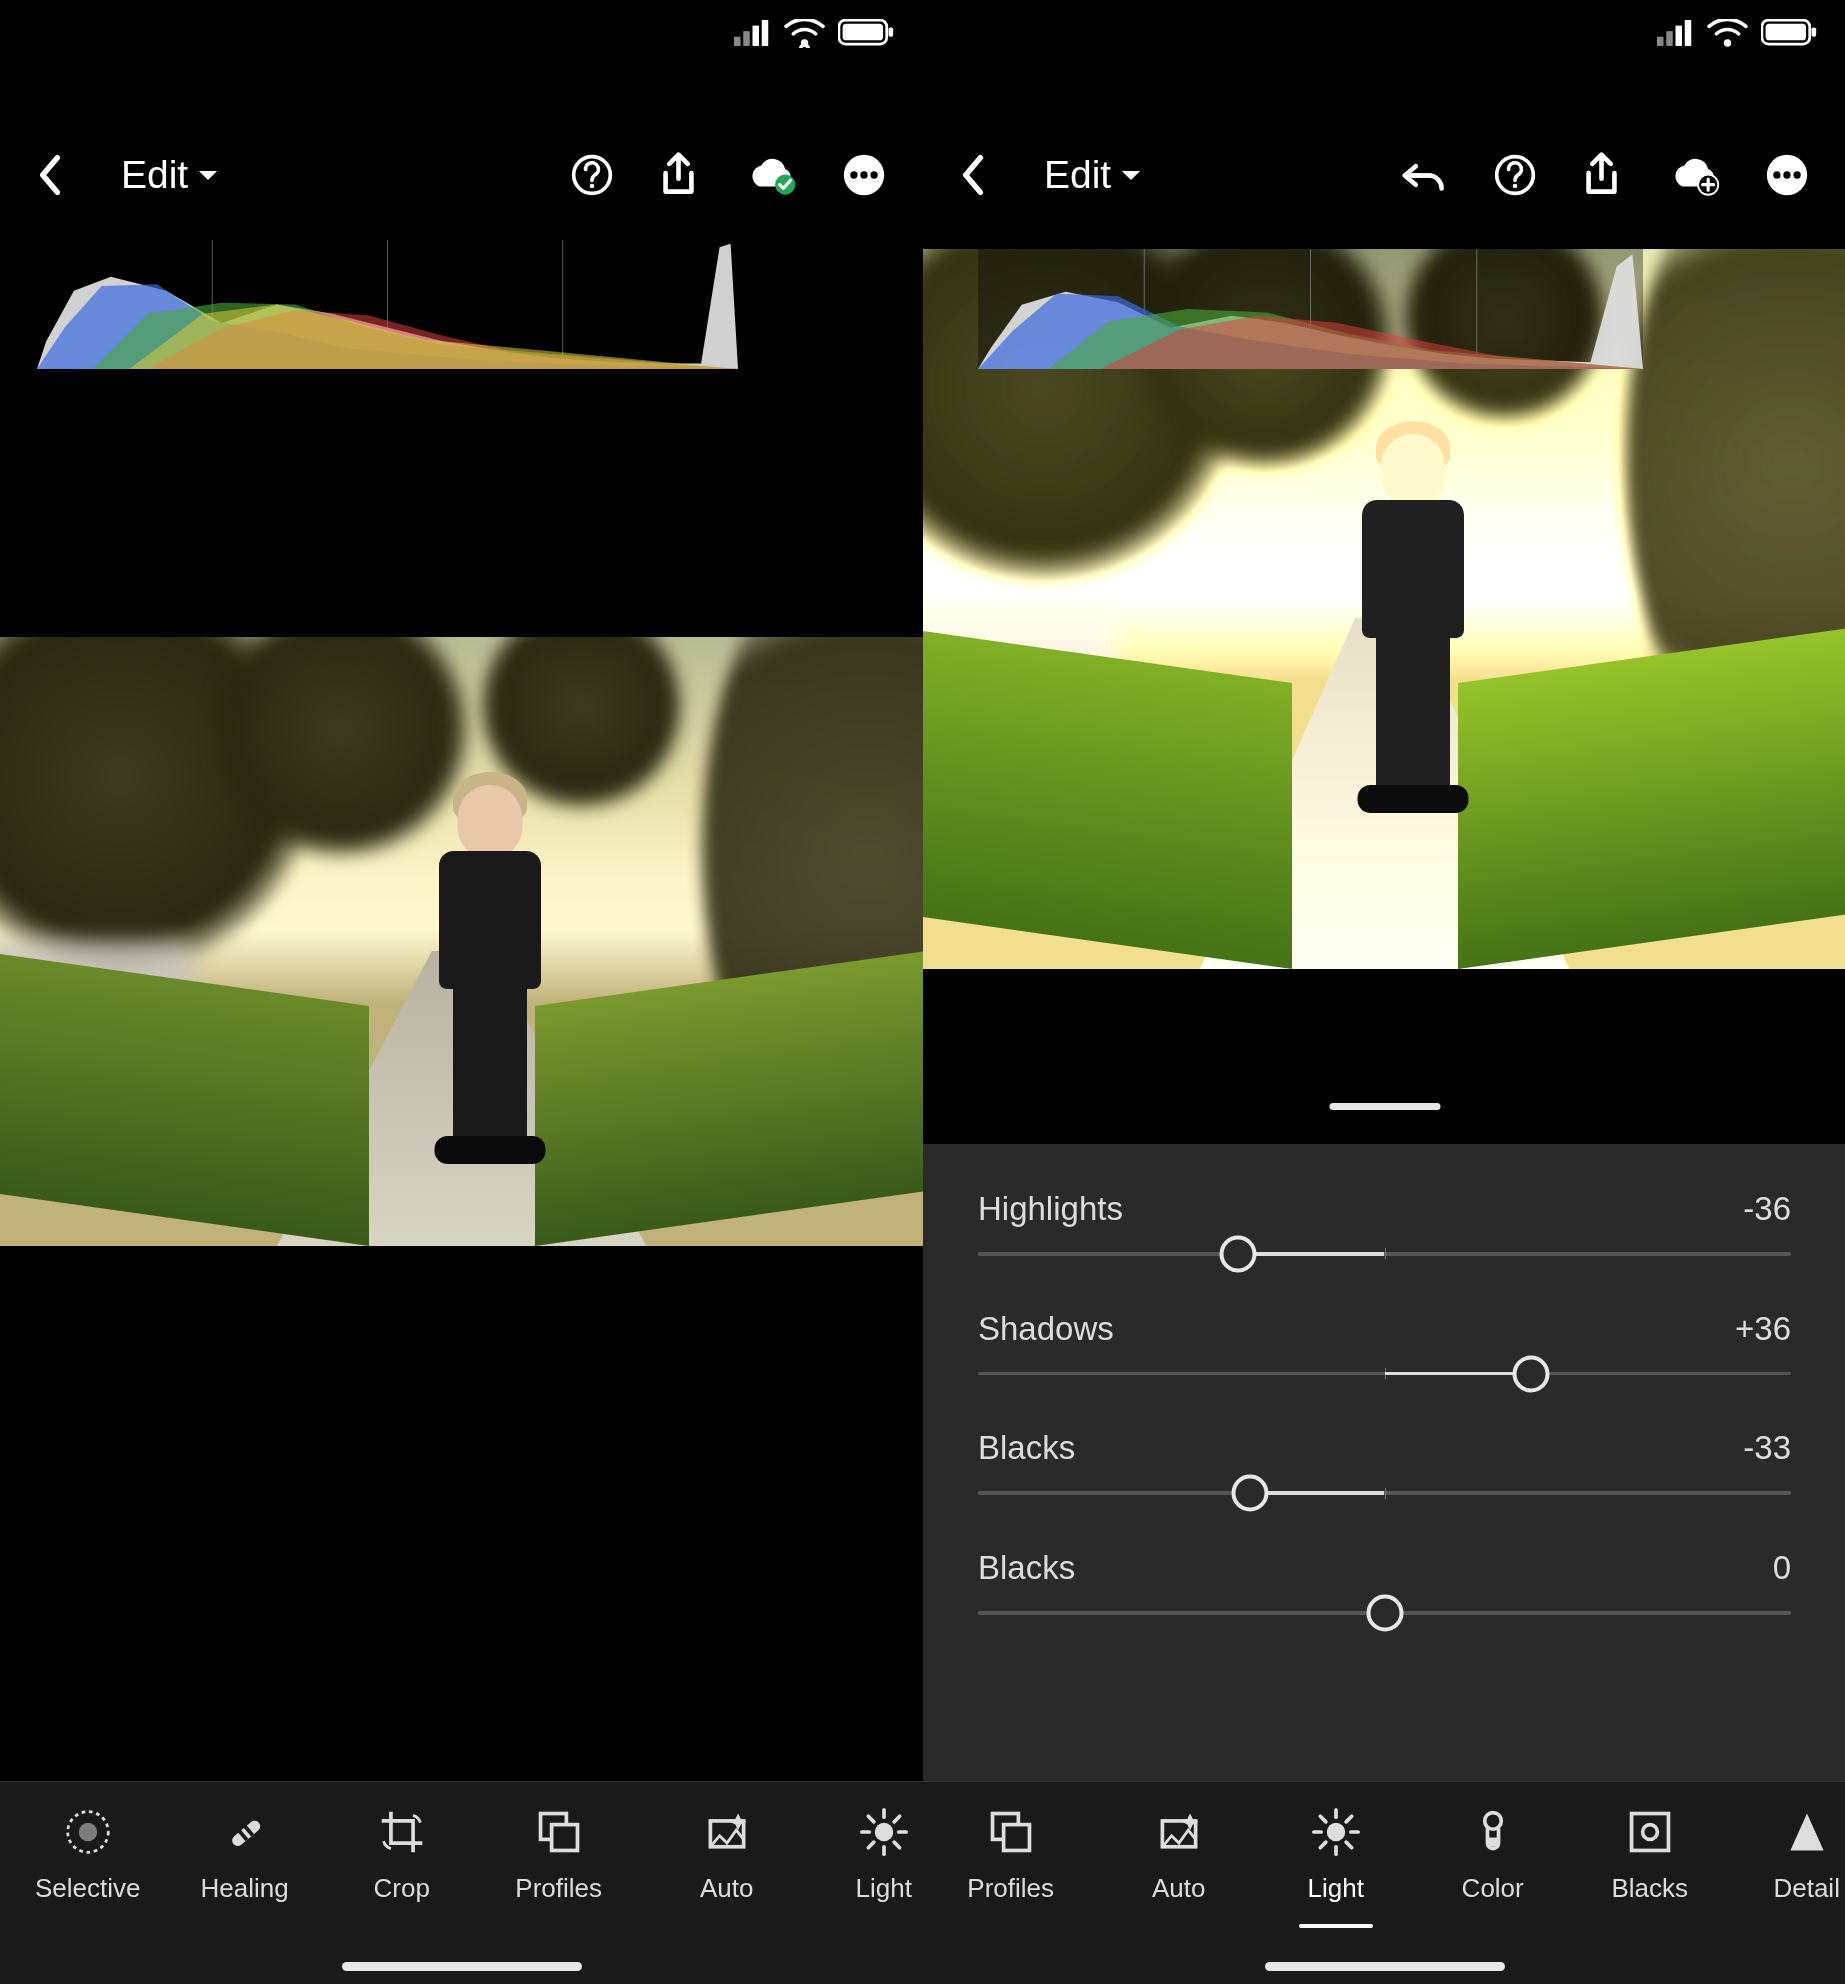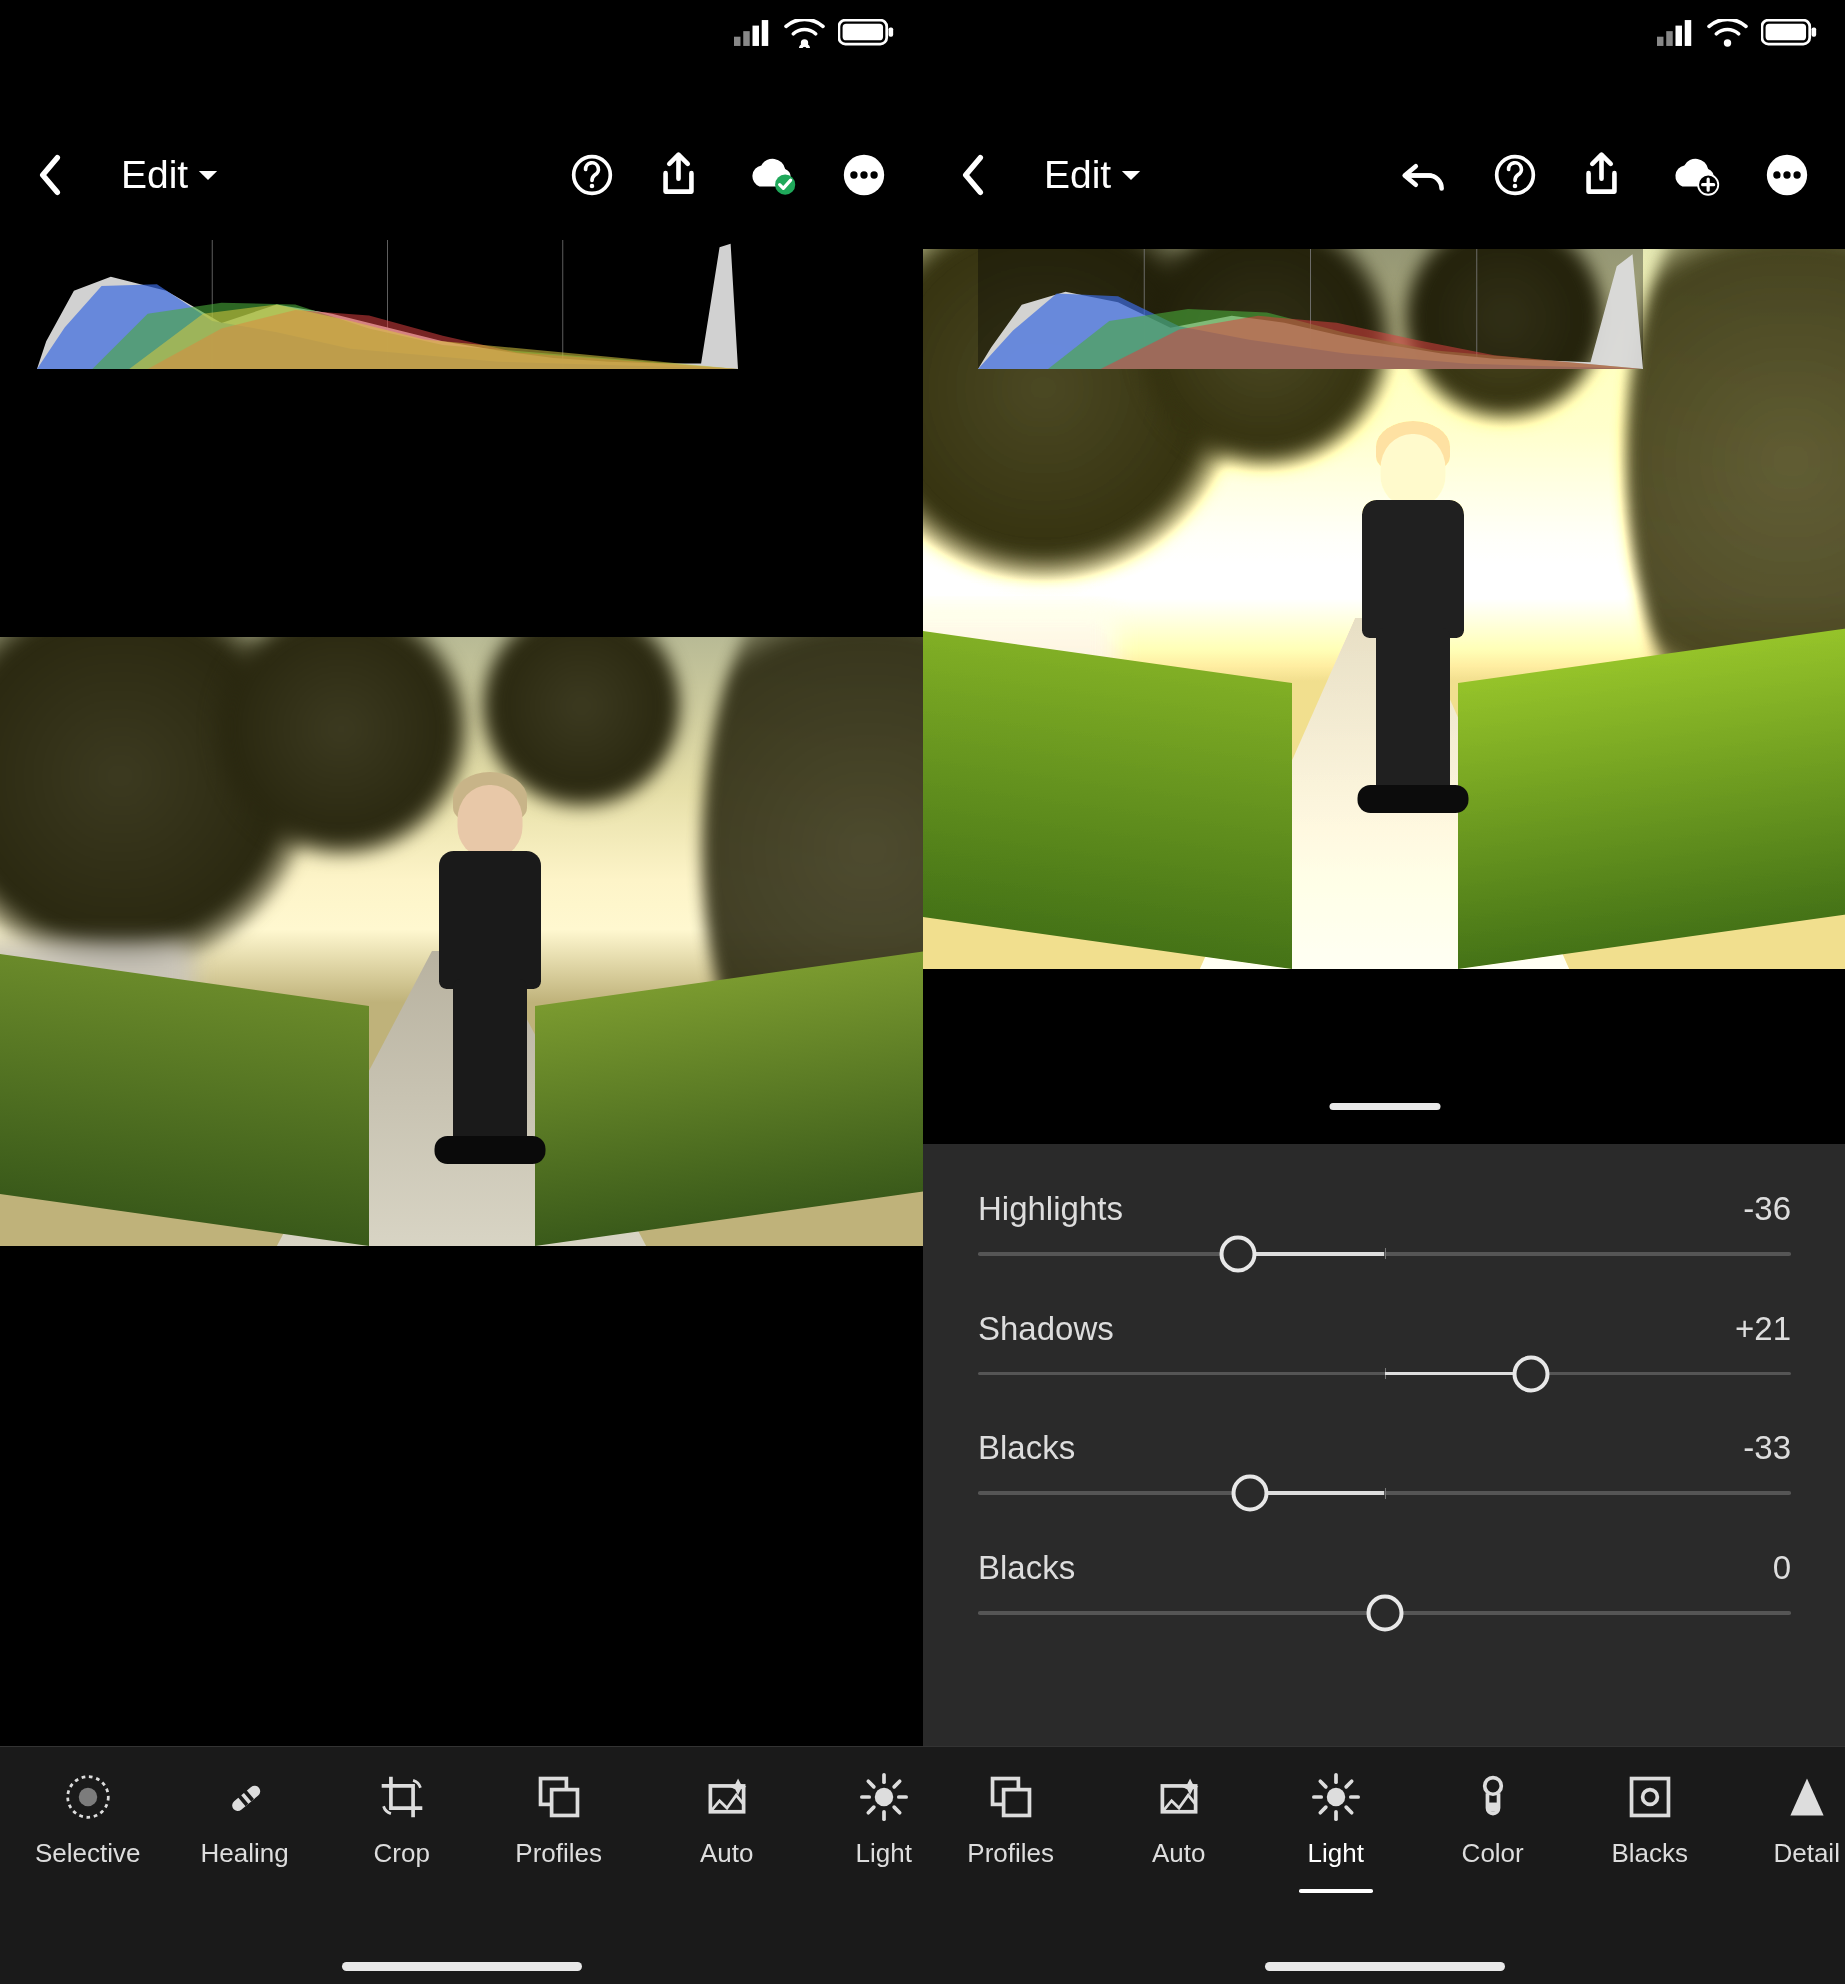--- a/index.html
+++ b/index.html
@@ -34,21 +34,21 @@
   .tree { position: absolute; border-radius: 50%; background: radial-gradient(circle, #3c3a20 0%, #2a2810 60%, rgba(0,0,0,0) 75%); filter: blur(7.4px); }
   .carblur { position: absolute; background: #c8c4c0; border-radius: 18.5px; filter: blur(11px); opacity: 0.8; }
   .child { position: absolute; }
   .child .head { width: 65px; height: 72px; background: #e8c8a8; border-radius: 48% 48% 42% 42%; position: absolute; top: 0; left: 50%; transform: translateX(-50%); }
   .child .hair { width: 74px; height: 51px; background: #c8b488; border-radius: 50% 50% 30% 30%; position: absolute; top: -13px; left: 50%; transform: translateX(-50%); }
   .child .body { width: 102px; height: 138px; background: #1a1a1a; border-radius: 14.8px 14.8px 7.4px 7.4px; position: absolute; top: 66px; left: 50%; transform: translateX(-50%); }
   .child .legs { width: 74px; height: 166px; background: #1a1a1a; position: absolute; top: 194px; left: 50%; transform: translateX(-50%); border-radius: 7.4px; }
   .child .shoes { width: 111px; height: 28px; background: #0a0a0a; position: absolute; top: 351px; left: 50%; transform: translateX(-50%); border-radius: 13px; }
 
   
-  .toolbar { position: absolute; bottom: 0; left: 0; right: 0; height: 238px; background: #1a1a1a; border-top: 0.9px solid #333; display: flex; align-items: flex-start; padding-top: 26px; }
+  .toolbar { position: absolute; bottom: 0; left: 0; right: 0; height: 203px; background: #1a1a1a; border-top: 0.9px solid #333; display: flex; align-items: flex-start; padding-top: 26px; }
   .toolbar-sep { width: 0.9px; height: 102px; background: #444; margin: 0 5.5px; align-self: flex-start; margin-top: 9.2px; }
   .tool { flex: 0 0 auto; width: 157px; display: flex; flex-direction: column; align-items: center; gap: 16.6px; color: #ddd; font-size: 26px; }
   .tool.active { color: #fff; }
   .tool svg { display: block; }
   .tool .underline { width: 74px; height: 3.7px; background: #fff; border-radius: 1.8px; margin-top: 3.7px; }
   .home-indicator { position: absolute; bottom: 13px; left: 50%; transform: translateX(-50%); width: 240px; height: 9.2px; background: #e8e8e8; border-radius: 5.5px; }
 
   
   .dragger { position: absolute; left: 50%; transform: translateX(-50%); width: 111px; height: 7.4px; background: #e8e8e8; border-radius: 3.7px; }
   .sliders-panel { position: absolute; left: 0; right: 0; background: #2a2a2a; padding: 46px 55px 18.5px 55px; }
@@ -339,21 +339,21 @@
           </div>
           <div class="slider-track">
             <div class="slider-mid"></div>
             <div class="slider-fill" style="left:32%;width:18%;"></div>
             <div class="slider-thumb" style="left:32%;"></div>
           </div>
         </div>
         <div class="slider-row">
           <div class="slider-top">
             <span>Shadows</span>
-            <span>+21</span>
+            <span>+36</span>
           </div>
           <div class="slider-track">
             <div class="slider-mid"></div>
             <div class="slider-fill" style="left:50%;width:18%;"></div>
             <div class="slider-thumb" style="left:68%;"></div>
           </div>
         </div>
         <div class="slider-row">
           <div class="slider-top">
             <span>Blacks</span>

